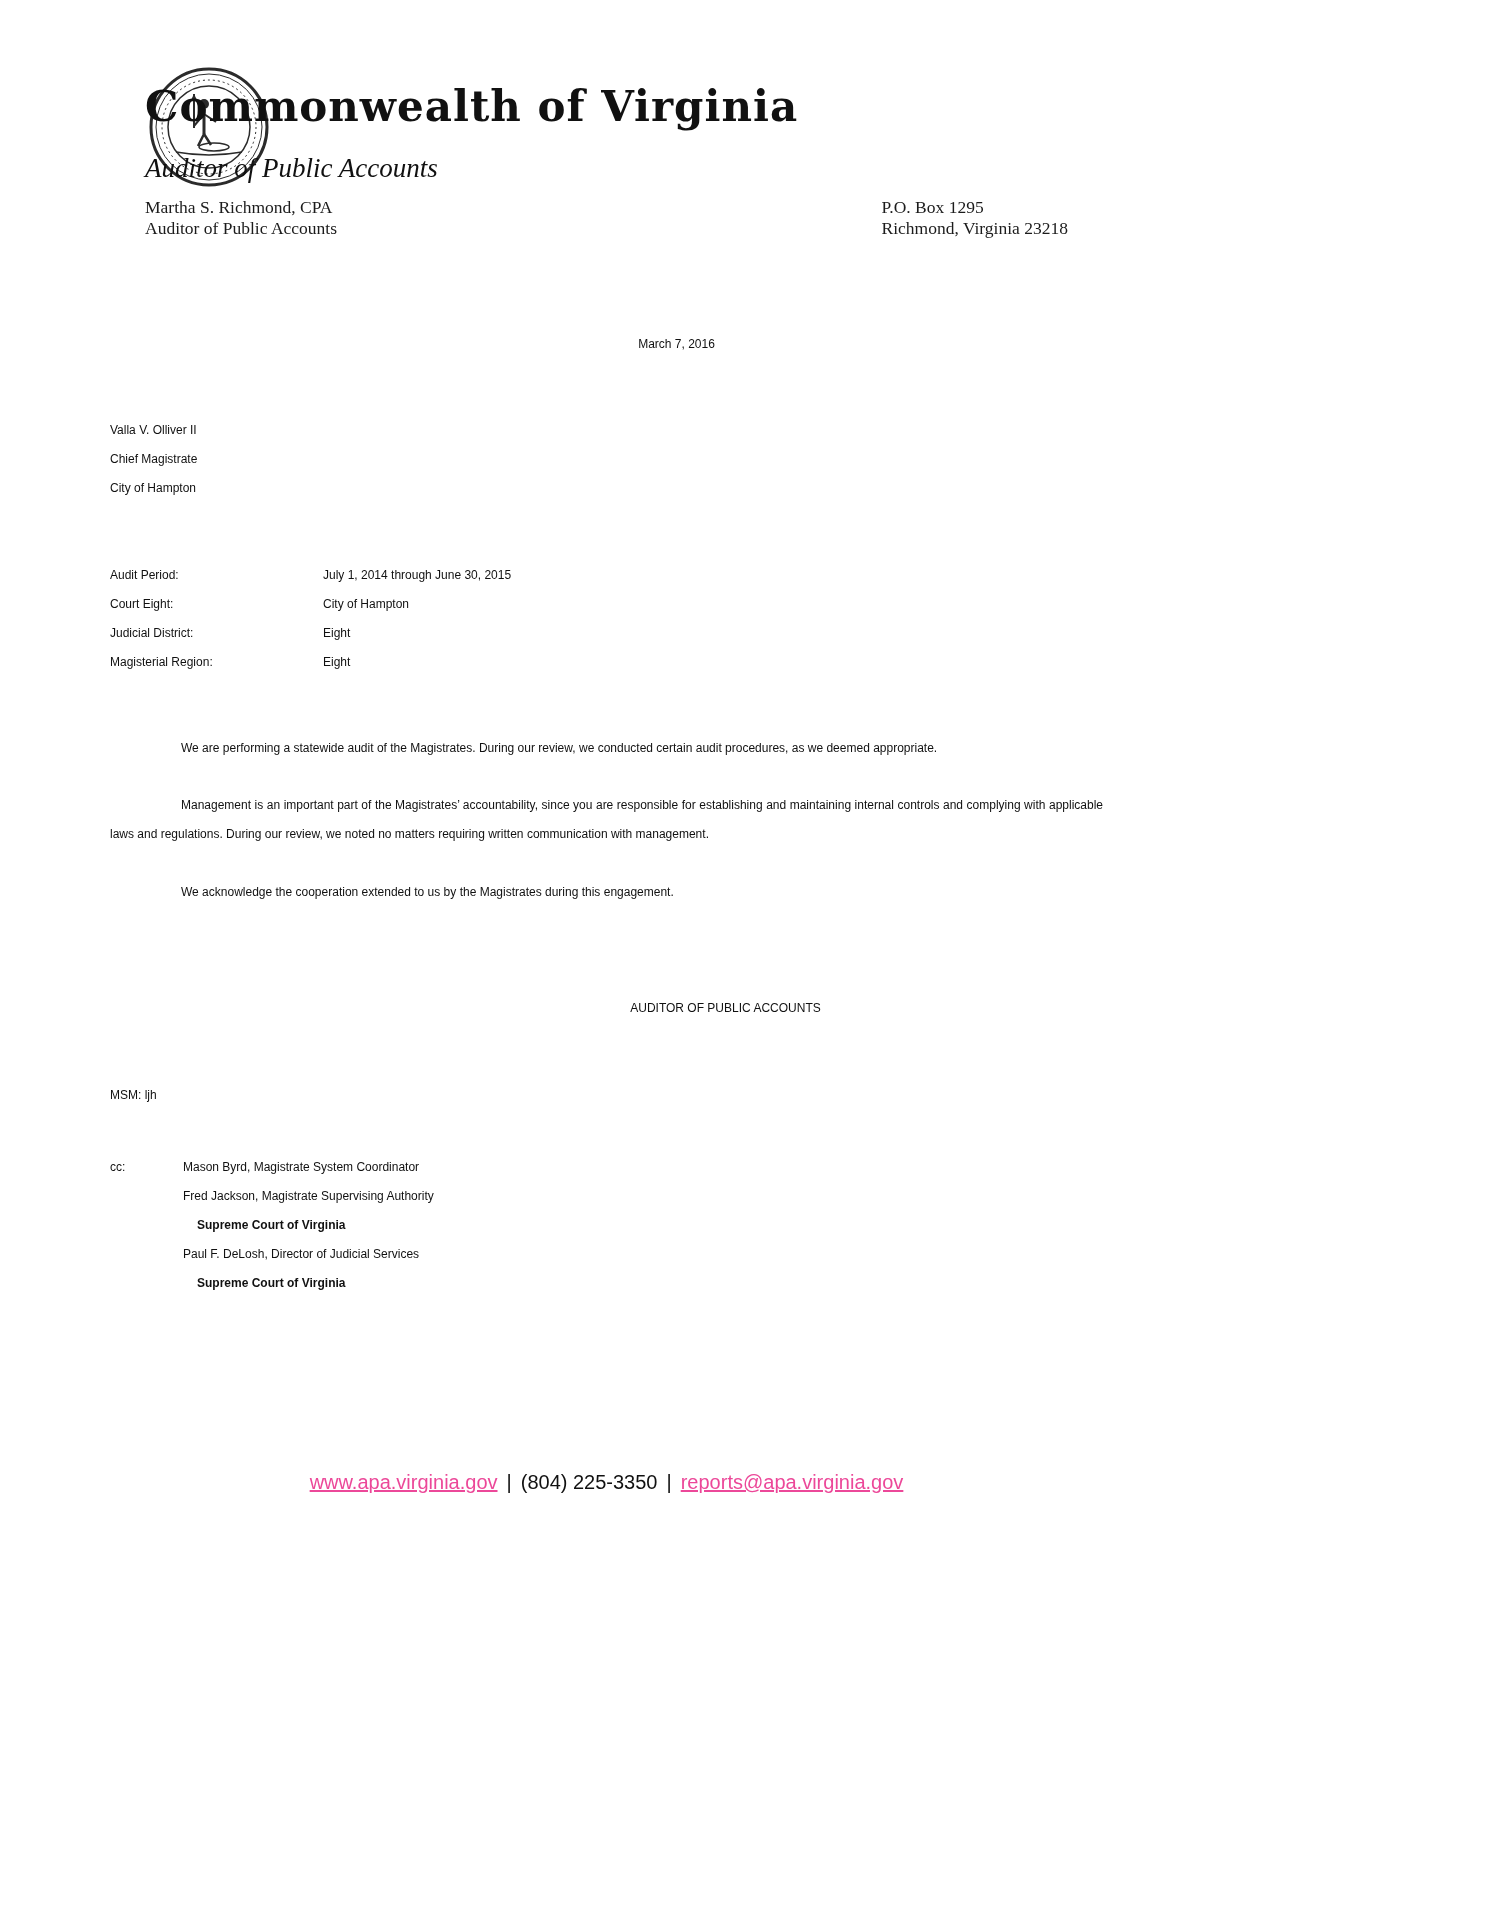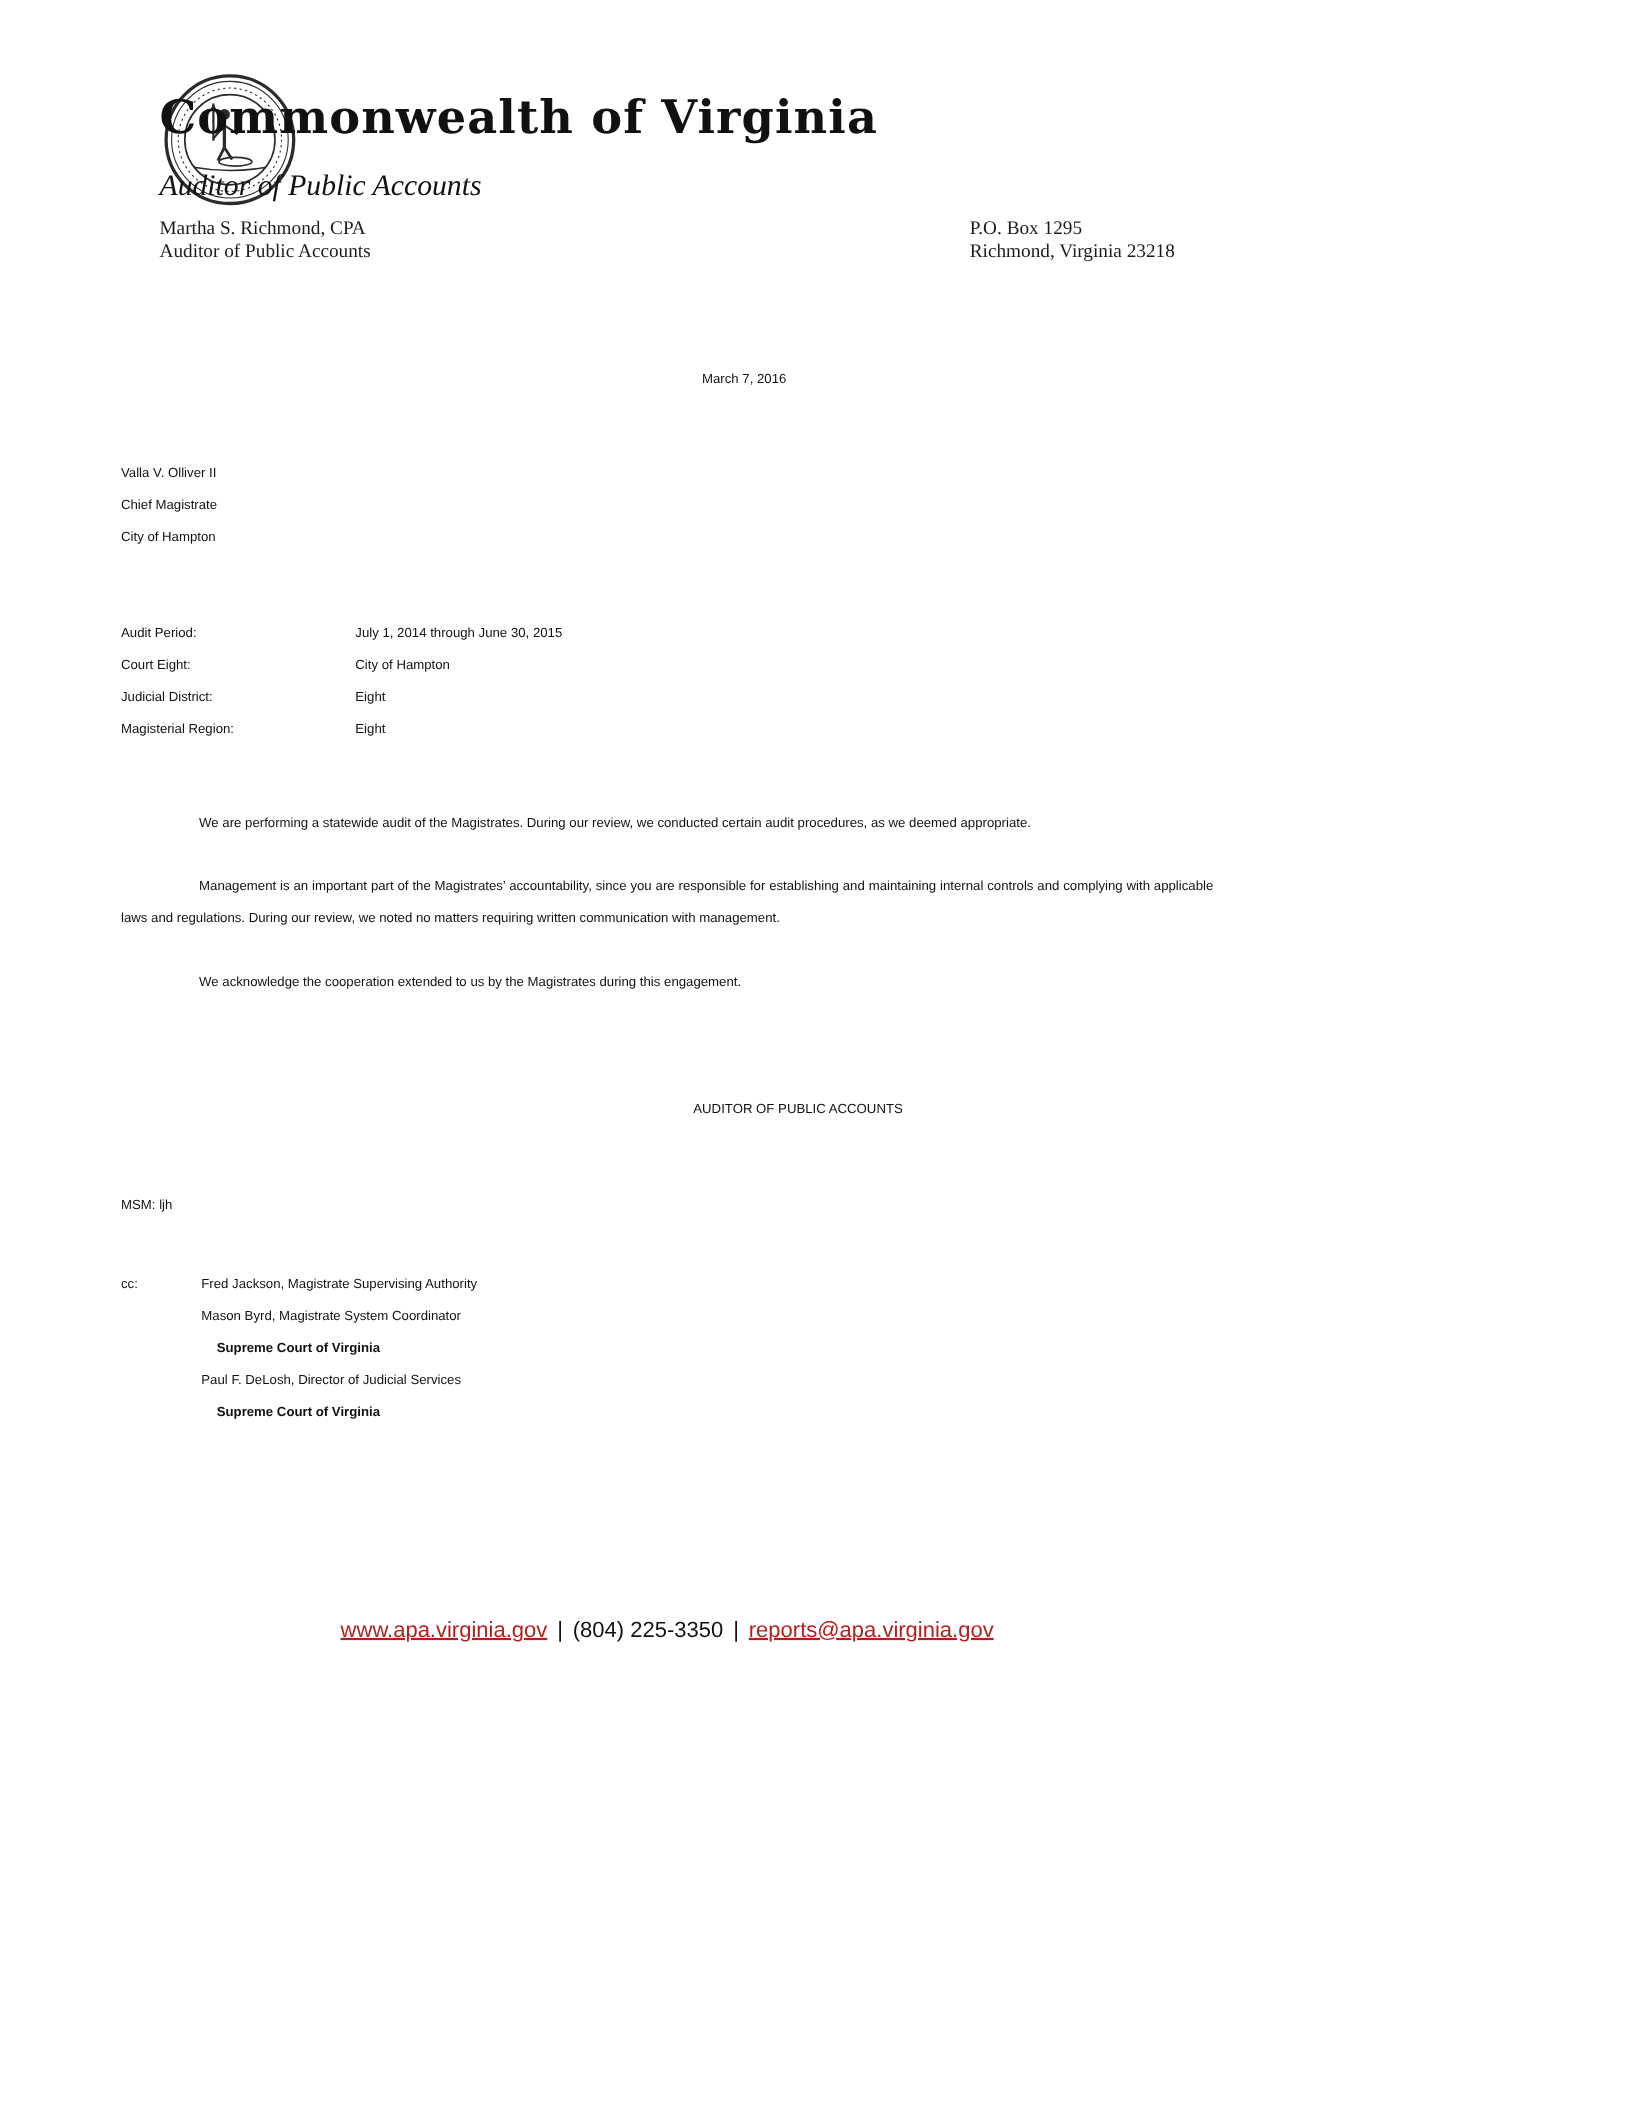--- a/index.html
+++ b/index.html
@@ -119,21 +119,21 @@
     position: absolute;
     left: 110px;
     top: 1468px;
     width: 993px;
     text-align: center;
     font-size: 20px;
     line-height: 29px;
     color: #111;
   }
   .page-footer a {
-    color: #b91c1c;
+    color: #ec4899;
     text-decoration: underline;
     cursor: pointer;
   }
   .page-footer .sep { margin: 0 9px; color: #111; }
 </style>
 </head>
 <body>
 
 <div class="page">
 
@@ -199,22 +199,22 @@
     <p class="paragraph p2">Management is an important part of the Magistrates’ accountability, since you are responsible for establishing and maintaining internal controls and complying with applicable laws and regulations. During our review, we noted no matters requiring written communication with management.</p>
     <p class="paragraph p3">We acknowledge the cooperation extended to us by the Magistrates during this engagement.</p>
 
     <div class="signer">AUDITOR OF PUBLIC ACCOUNTS</div>
 
     <div class="reference">MSM: ljh</div>
 
     <div class="cc-block">
       <div class="cc-label">cc:</div>
       <div class="cc-lines">
+        <div class="cc-line">Mason Byrd, Magistrate System Coordinator</div>
         <div class="cc-line">Fred Jackson, Magistrate Supervising Authority</div>
-        <div class="cc-line">Mason Byrd, Magistrate System Coordinator</div>
         <div class="cc-line indent">Supreme Court of Virginia</div>
         <div class="cc-line">Paul F. DeLosh, Director of Judicial Services</div>
         <div class="cc-line indent">Supreme Court of Virginia</div>
       </div>
     </div>
 
   </main>
 
   <footer class="page-footer">
     <a href="#">www.apa.virginia.gov</a><span class="sep">|</span><span>(804) 225-3350</span><span class="sep">|</span><a href="#">reports@apa.virginia.gov</a>

